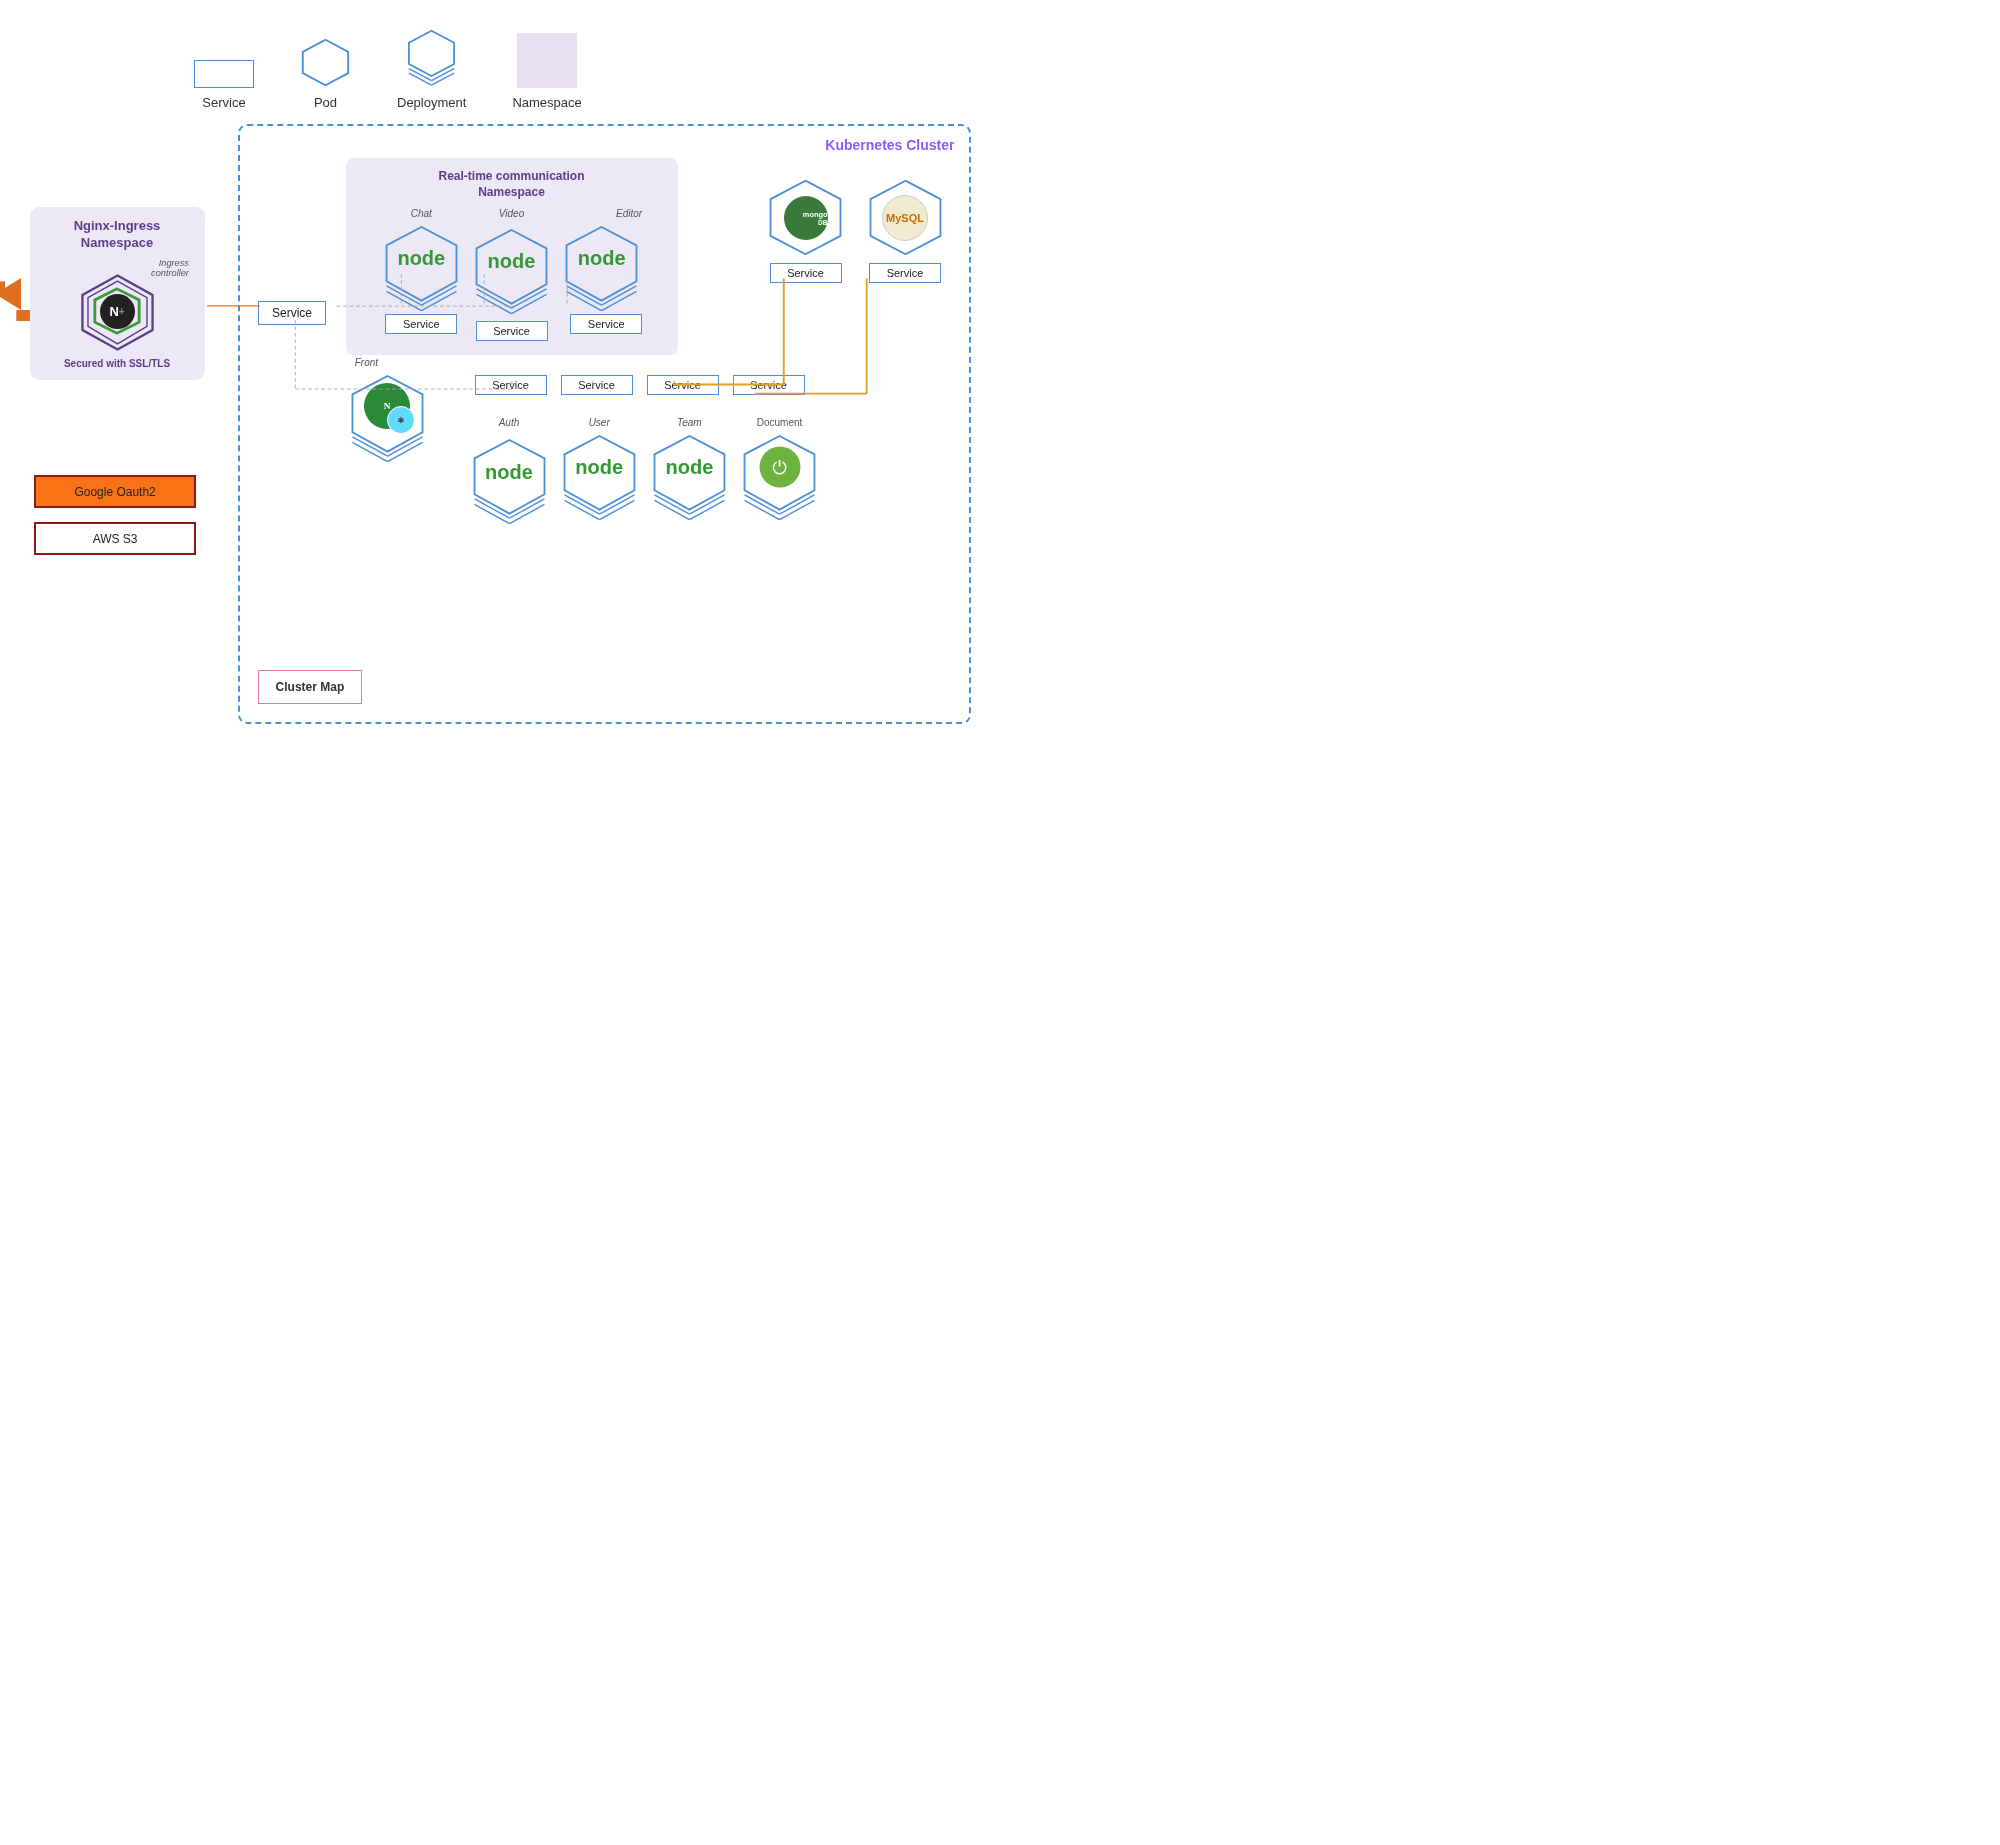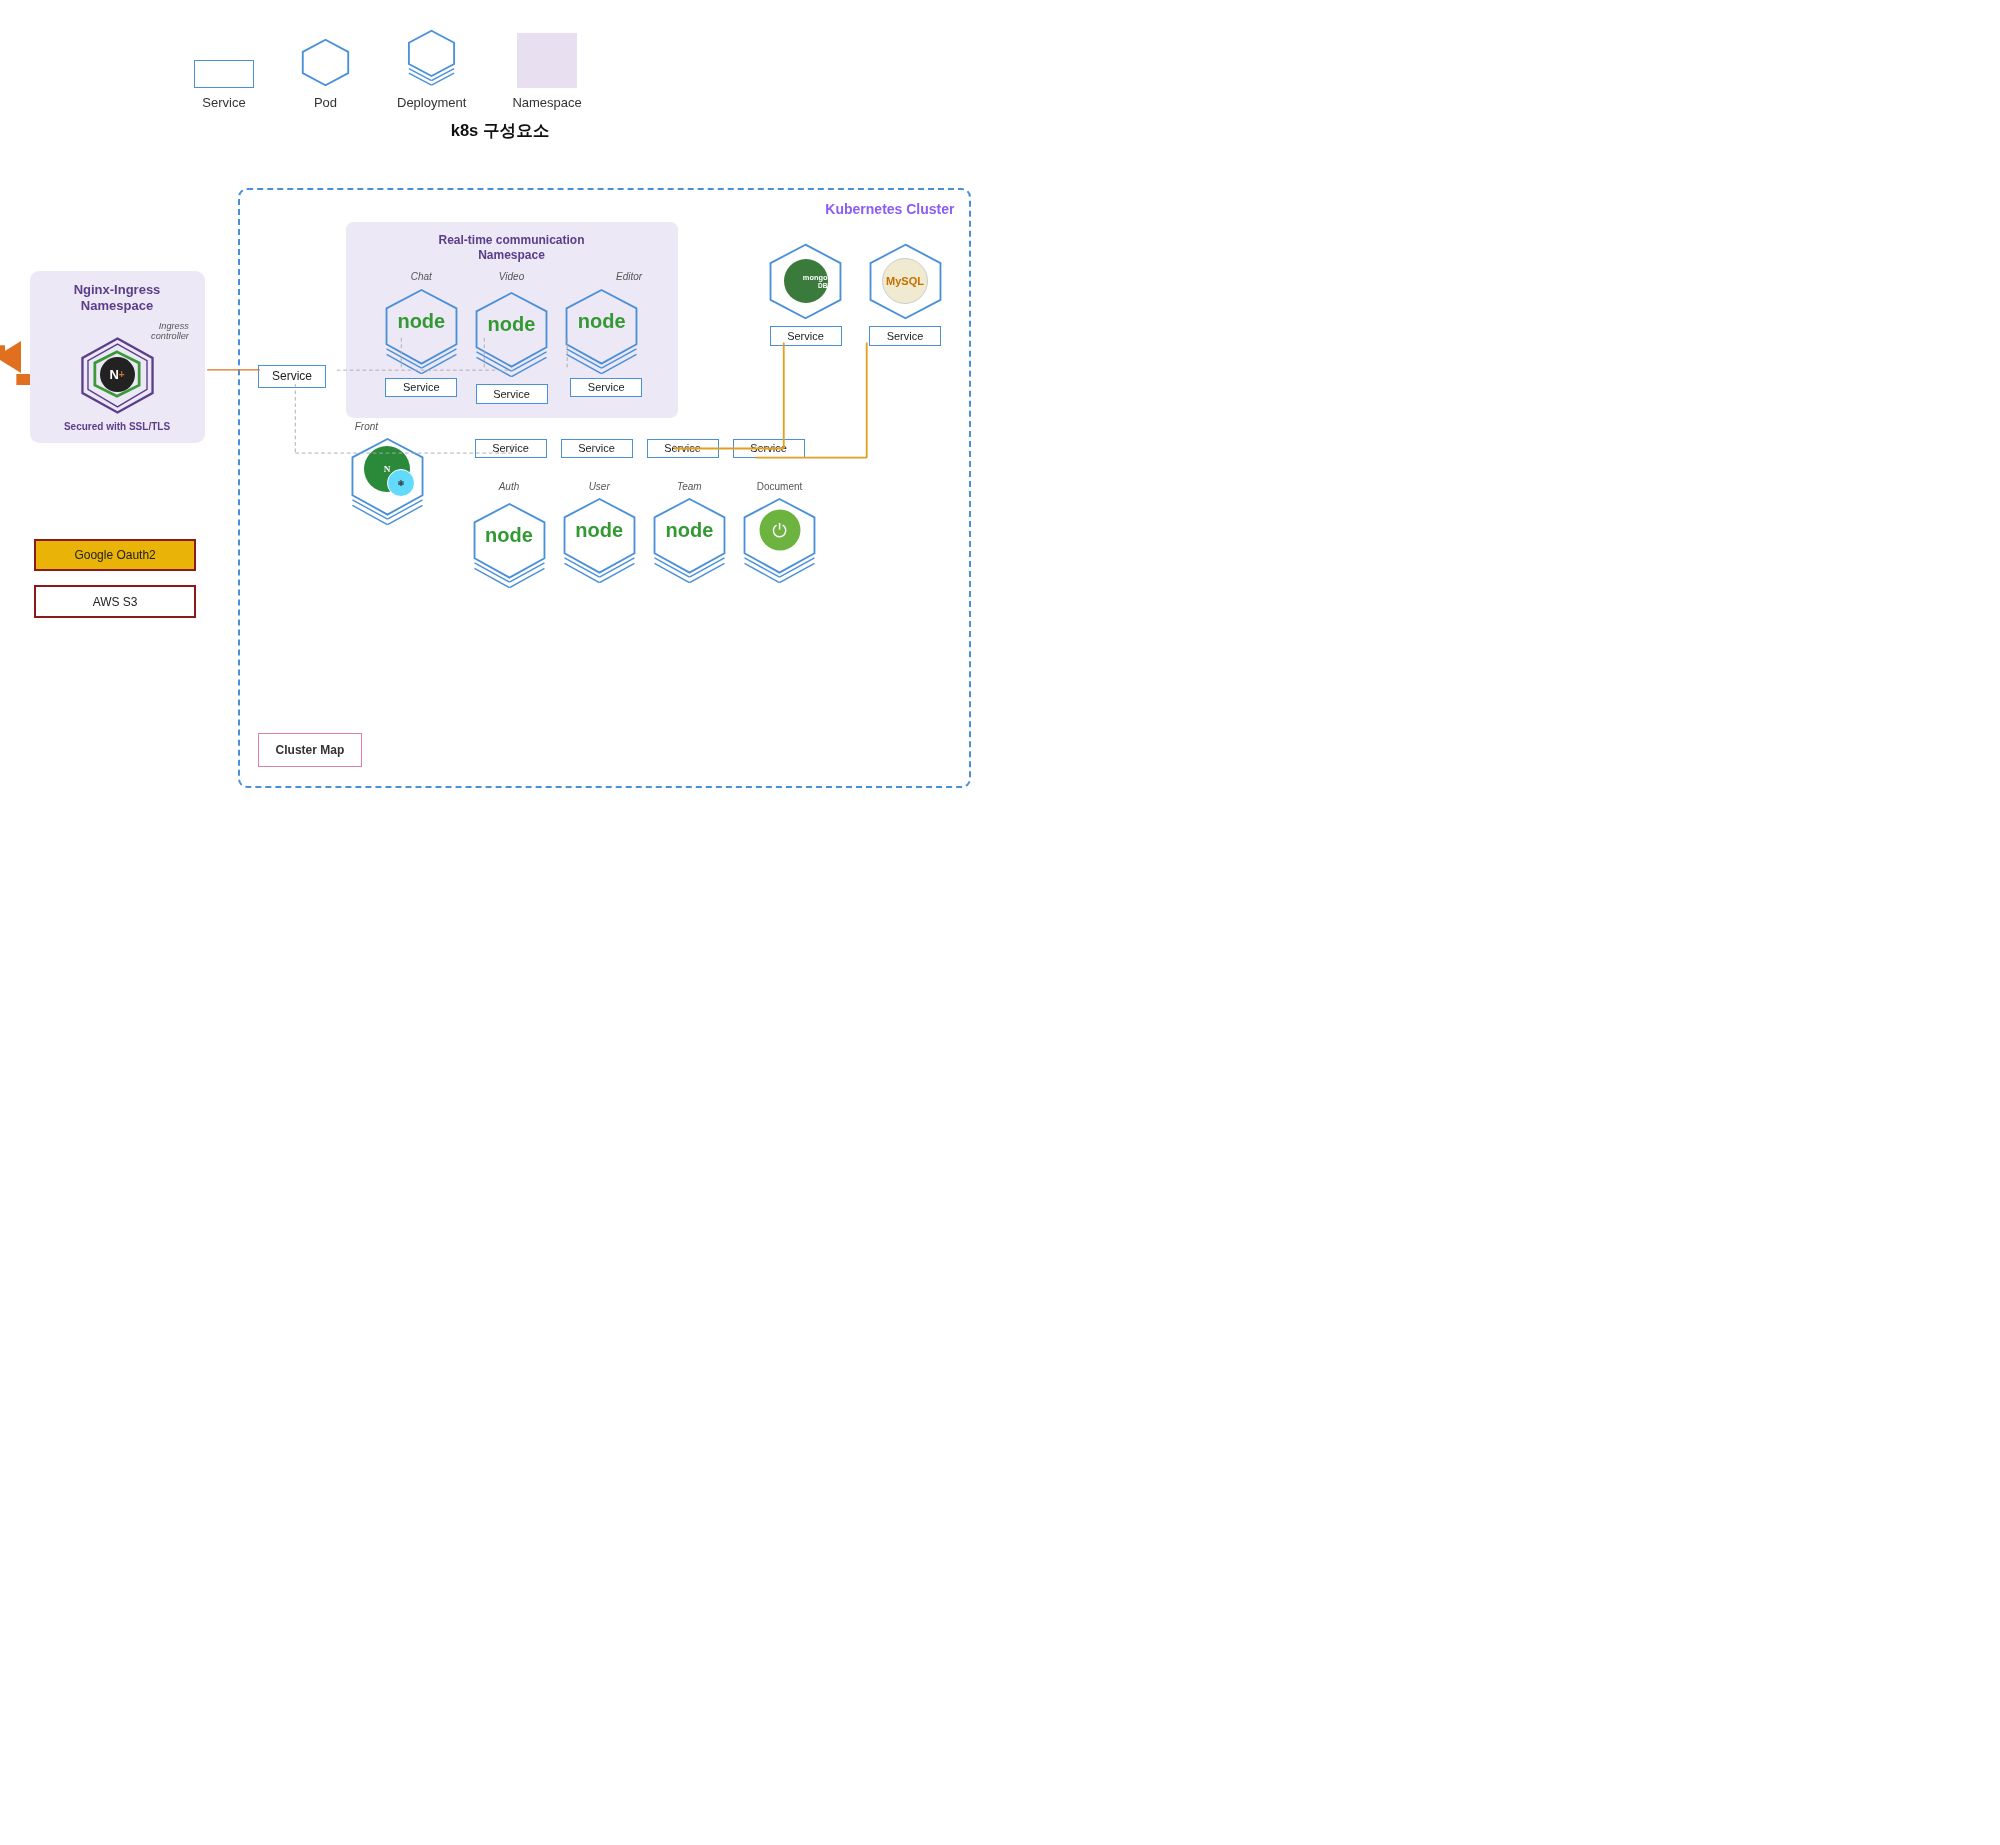--- a/index.html
+++ b/index.html
@@ -46,21 +46,20 @@
       </div>
       <span style="font-size:13px;color:#333;">Deployment</span>
     </div>
 
     <div style="display:flex;flex-direction:column;align-items:center;gap:7.4px;">
       <div style="width:60px;height:55px;background:#e8e0f0;"></div>
       <span style="font-size:13px;color:#333;">Namespace</span>
     </div>
   </div>
 
-  <div style="text-align:center;font-size:16.6px;font-weight:bold;color:#111;margin-bottom:46px;">k8s 구성요소</div>
 </div>
 
 <div style="position:relative;width:941px;margin:0 auto;min-height:628px;">
 
   <div style="position:absolute;left:0;top:83px;background:#ede8f5;border-radius:9.2px;width:175px;padding:11px;text-align:center;z-index:2;">
 
     <div style="position:absolute;left:-60px;top:50%;transform:translateY(-50%);font-size:0;width:51px;height:0;border-top:16.6px solid transparent;border-bottom:16.6px solid transparent;border-right:26px solid #e07020;"></div>
 
     <div style="position:absolute;left:-60px;top:50%;transform:translateY(-15.7px);width:35px;height:11px;background:#e07020;margin-top:3.7px;"></div>
 
@@ -88,21 +87,21 @@
             </div>
           </div>
         </div>
       </div>
     </div>
 
     <div style="font-size:10px;color:#5a3e8a;font-weight:bold;margin-top:4.6px;">Secured with SSL/TLS</div>
   </div>
 
   <div style="position:absolute;left:4.6px;top:351px;display:flex;flex-direction:column;gap:14px;">
-    <div style="border:2.3px solid #8b1a1a;padding:7.4px 14px;font-size:12px;color:#222;background:#eab308;text-align:center;width:162px;">
+    <div style="border:2.3px solid #8b1a1a;padding:7.4px 14px;font-size:12px;color:#222;background:#f97316;text-align:center;width:162px;">
       <span>Google Oauth2</span>
     </div>
     <div style="border:2.3px solid #8b1a1a;padding:7.4px 14px;font-size:12px;color:#222;background:#fff;text-align:center;width:162px;">
       <span>AWS S3</span>
     </div>
   </div>
 
   <div style="position:absolute;left:208px;top:0;right:0;min-height:600px;border:2.3px dashed #4a90d9;border-radius:9.2px;padding:14px;">
 
     <div style="position:absolute;top:11px;right:14px;font-size:14px;font-weight:bold;color:#8b5cf6;">Kubernetes Cluster</div>

